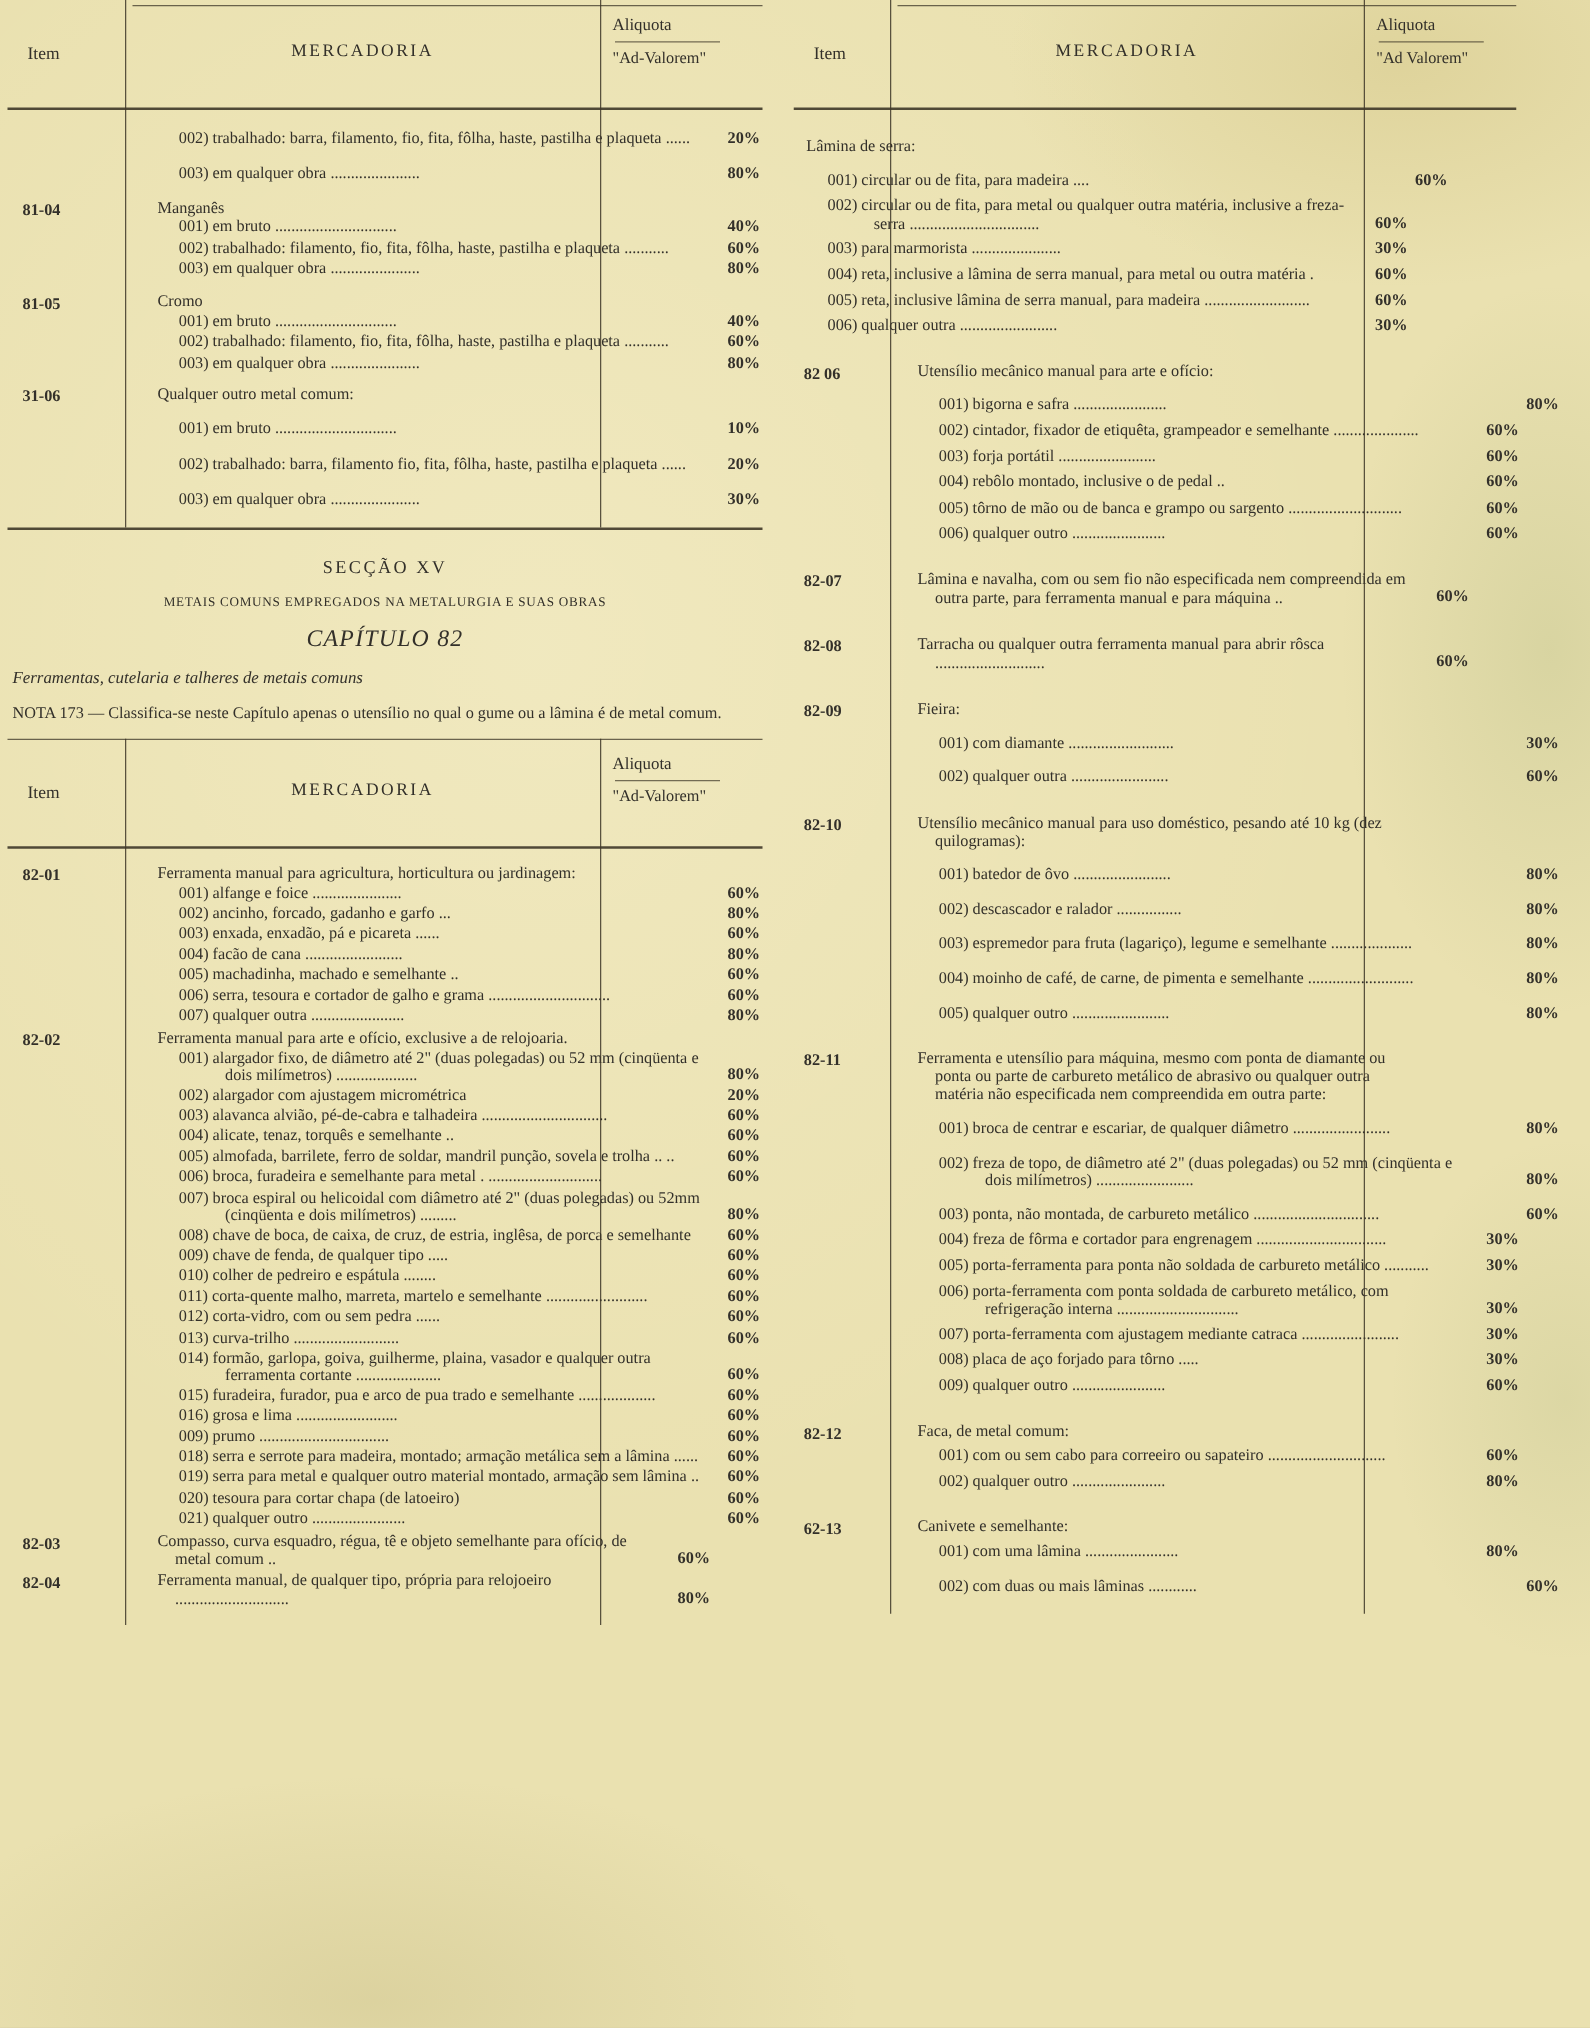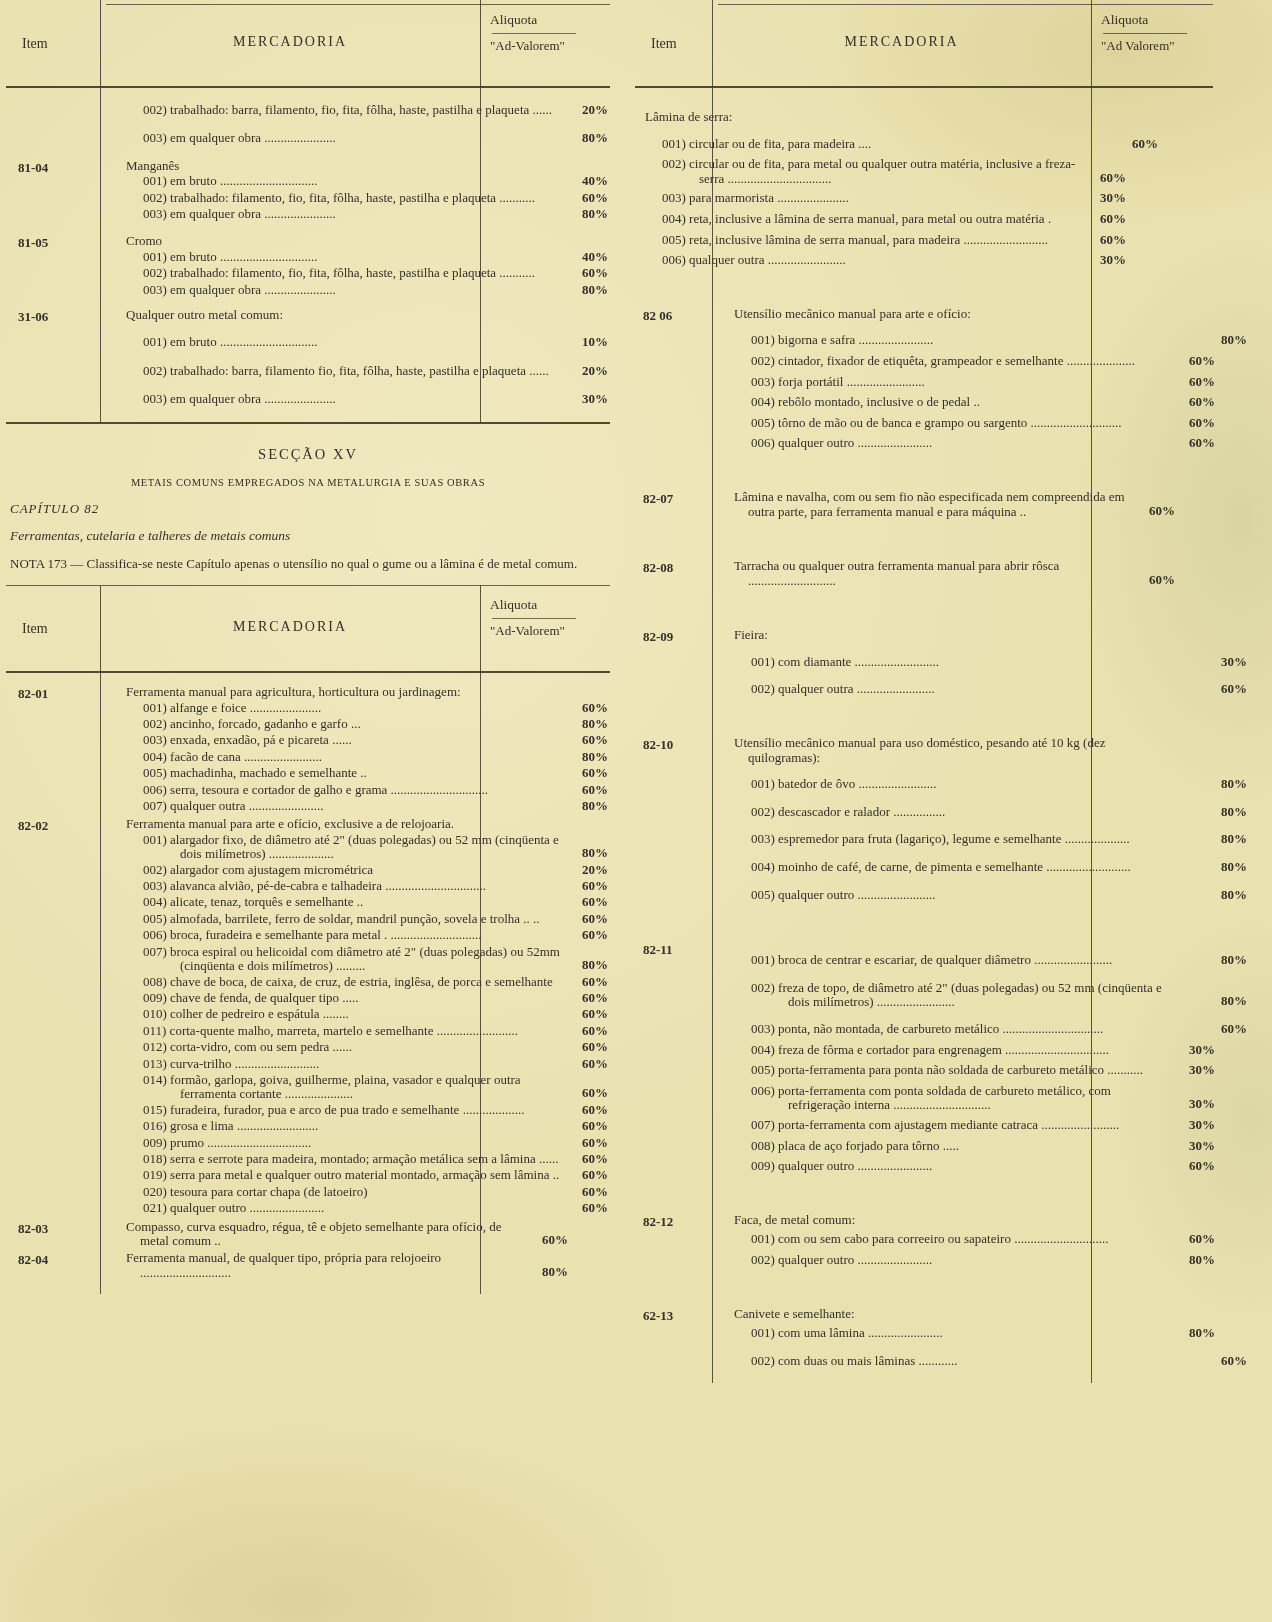--- a/index.html
+++ b/index.html
@@ -50,34 +50,34 @@
   .bd.btitle{padding-left:24px;text-indent:-14px;}
   .bd.entry{padding-left:64px;text-indent:-37px;}
   .num{font-weight:400;}
   .br{flex:1;display:flex;align-items:flex-end;padding:0 2px 1px 14px;font-weight:700;font-size:13px;line-height:14.4px;}
 
   .erow{margin-top:1px;}
   .erow.sp{margin-top:13px;}
 
   
   .col-right .bd,.col-right .br{line-height:14.6px;}
-  .col-right .blk{margin-top:38px;}
+  .col-right .blk{margin-top:21px;}
   .col-right .tbody .blk:first-child{margin-top:12px;}
   .col-right .erow{margin-top:5px;}
   .col-right .erow.sp{margin-top:12px;gap:32px;}
   .col-right .trow{margin-bottom:2px;}
 
   
   .t-mid .blk{margin-top:3px;}
   .t-mid .tbody{padding-top:8px;}
 
   .section-break{padding:14px 4px 14px;}
   .sec-title{text-align:center;font-size:14.5px;letter-spacing:2px;margin-top:8px;}
   .sec-sub{text-align:center;font-size:10.5px;letter-spacing:0.6px;margin-top:14px;}
-  .sec-cap{font-size:13px;font-style:italic;letter-spacing:1px;margin-top:13px;}
+  .sec-cap{text-align:center;font-size:19px;font-style:italic;letter-spacing:1px;margin-top:13px;}
   .sec-chap{text-align:left;font-size:13.5px;font-style:italic;margin-top:11px;}
   .sec-nota{font-size:13px;line-height:15.5px;margin-top:12px;text-align:justify;}
 </style>
 </head>
 <body>
 
 <div class="page">
 
   <div class="col col-left">
 
@@ -489,20 +489,24 @@
               </div>
               <div class="brow erow sp">
                 <div class="bd entry"><span class="num">005) </span>qualquer outro ........................</div>
                 <div class="br">80%</div>
               </div>
             </div>
           </div>
           <div class="blk">
             <div class="bi">82-11</div>
             <div class="bc">
+              <div class="brow trow">
+                <div class="bd btitle">Ferramenta e utensílio para máquina, mesmo com ponta de diamante ou ponta ou parte de carbureto metálico de abrasivo ou qualquer outra matéria não especificada nem compreendida em outra parte:</div>
+                <div class="br"></div>
+              </div>
               <div class="brow erow sp">
                 <div class="bd entry"><span class="num">001) </span>broca de centrar e escariar, de qualquer diâmetro ........................</div>
                 <div class="br">80%</div>
               </div>
               <div class="brow erow sp">
                 <div class="bd entry"><span class="num">002) </span>freza de topo, de diâmetro até 2" (duas polegadas) ou 52 mm (cinqüenta e dois milímetros) ........................</div>
                 <div class="br">80%</div>
               </div>
               <div class="brow erow sp">
                 <div class="bd entry"><span class="num">003) </span>ponta, não montada, de carbureto metálico ...............................</div>

